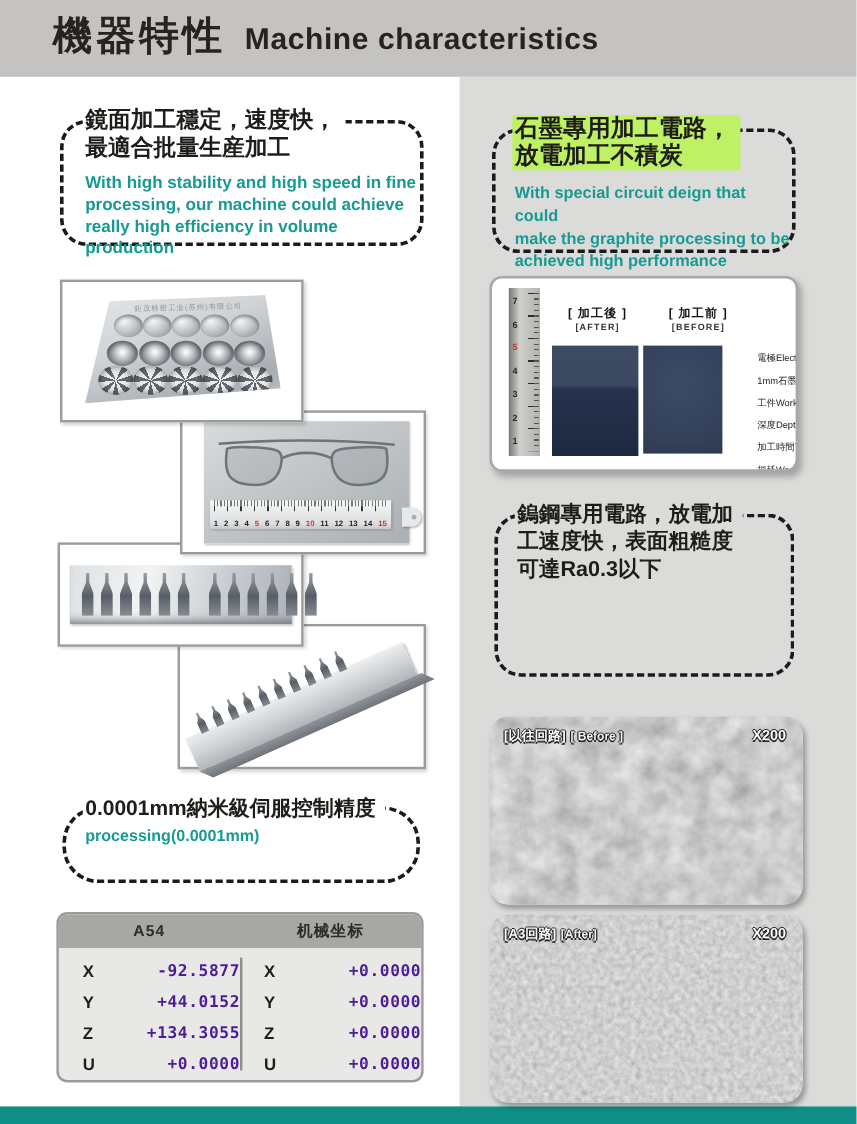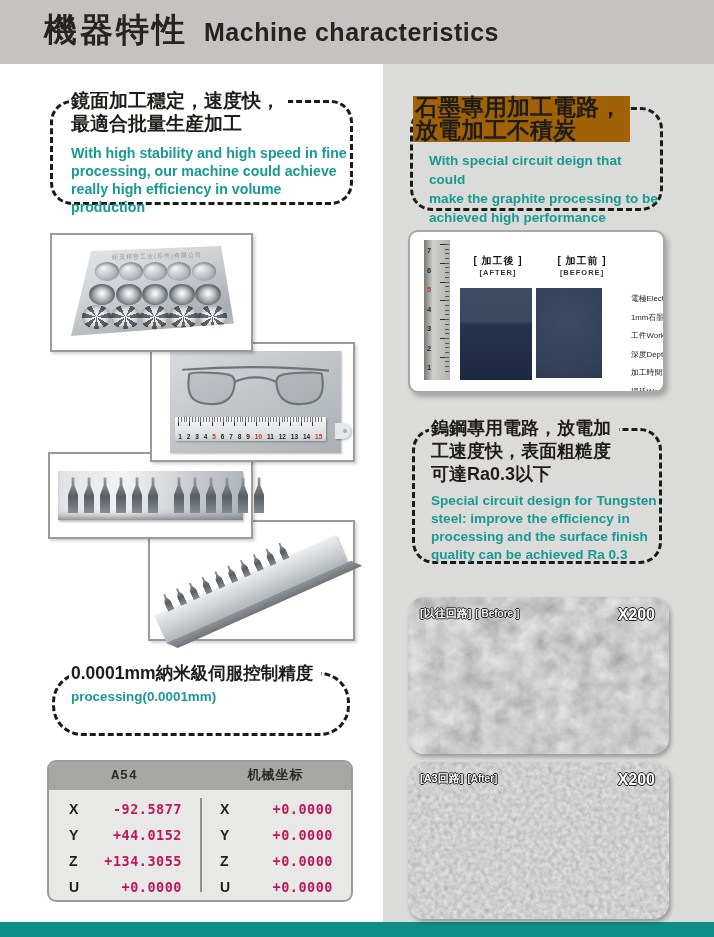--- a/index.html
+++ b/index.html
@@ -25,21 +25,21 @@
   }
   .dash-box .zh {
     position:relative; margin-top:-14px; width:fit-content;
     font-weight:bold; color:#1f1d1a; padding:0 8px 0 2px;
   }
   .dash-box .en { font-weight:bold; color:#189a93; }
   .box-mirror { left:50px; top:100px; width:303px; height:105px; }
   .box-mirror .zh { margin-left:16px; font-size:19px; line-height:23px; background:#ffffff; }
   .box-mirror .en { margin-left:18px; margin-top:9px; font-size:14.2px; line-height:18px; }
   .box-graphite { left:410px; top:107px; width:253px; height:104px; }
-  .box-graphite .zh { font-size:23px; line-height:23px; background:#a16207; }
+  .box-graphite .zh { margin-left:14px; font-size:20px; line-height:23px; background:#bef264; }
   .box-graphite .en { margin-left:16px; margin-top:9px; font-size:13.6px; line-height:19px; }
   .box-tungsten { left:412px; top:428px; width:250px; height:136px; }
   .box-tungsten .zh { margin-left:14px; font-size:18px; line-height:23px; background:#dbdbd9; }
   .box-tungsten .en { margin-left:16px; margin-top:6px; font-size:13.6px; line-height:18px; }
   .box-servo { left:52px; top:672px; width:298px; height:64px; border-radius:30px; }
   .box-servo .zh { margin-left:14px; margin-top:-13px; font-size:17.5px; line-height:22px; background:#ffffff; }
   .box-servo .en { margin-left:16px; margin-top:4px; font-size:13.4px; line-height:18px; }
   
   .frame {
     position:absolute; background:#ffffff; border:2px solid #9b9b99;
@@ -146,36 +146,36 @@
   .texture-card { position:absolute; left:408px; width:261px; height:157px;
     border-radius:16px; overflow:hidden; box-shadow:2px 3px 4px rgba(0,0,0,0.3); z-index:5; }
   .tex-before { top:597px; }
   .tex-after  { top:762px; }
   .texture-card svg { position:absolute; inset:0; width:100%; height:100%; }
   .tex-label { position:absolute; left:12px; top:9px; display:flex; align-items:baseline; gap:4px; }
   .tex-zh { font-size:11px; font-weight:bold; color:#ffffff;
     text-shadow:-1px 0 #222,1px 0 #222,0 -1px #222,0 1px #222; }
   .tex-en { font-size:10px; font-weight:bold; color:#f2f2f2;
     text-shadow:-1px 0 #222,1px 0 #222,0 -1px #222,0 1px #222; }
-  .tex-mag { position:absolute; right:14px; top:9px; font-size:16px; font-weight:bold; color:#ffffff;
+  .tex-mag { position:absolute; right:14px; top:9px; font-size:12px; font-weight:bold; color:#ffffff;
     text-shadow:-1px 0 #222,1px 0 #222,0 -1px #222,0 1px #222; }
   
   .coords { position:absolute; left:47px; top:760px; width:306px; height:142px;
     background:#e8e8e6; border:2px solid #9b9b99; border-radius:9px; overflow:hidden; }
-  .coords-head { height:28px; background:#a7a7a5; display:flex;font-family:Liberation Mono, monospace; }
+  .coords-head { height:28px; background:#a7a7a5; display:flex; }
   .coords-head div { width:50%; text-align:center; line-height:28px;
     font-size:13px; font-weight:bold; color:#2b2b29; letter-spacing:1px; }
   .coords-body { position:relative; display:flex; padding-top:6px; }
   .coords-divider { position:absolute; left:50%; top:8px; bottom:8px; width:1.5px; background:#8f8f8d; }
   .coords-col { width:50%; }
   .coord-row { display:flex; align-items:center; height:26px; }
   .coord-axis { width:24px; margin-left:20px; font-size:14px; font-weight:bold; color:#1e1e1c; }
-  .coord-val { flex:1; text-align:right; padding-right:18px;
+  .coord-val { flex:1; text-align:right; 
     font-family:"DejaVu Sans Mono", monospace; font-size:13.5px; font-weight:bold;
-    color:#be185d; letter-spacing:0.5px; }
+    color:#4c1d95; letter-spacing:0.5px; }
 </style>
 </head>
 <body>
 
 <div id="page">
 
   <div class="header">
     <div class="title-zh">機器特性</div>
     <div class="title-en">Machine characteristics</div>
   </div>
@@ -392,26 +392,20 @@
         <div>損耗Wear：0.6%</div>
       </div>
   </div>
 
   <div class="dash-box box-tungsten">
     <div class="zh">
         <div>鎢鋼專用電路，放電加</div>
         <div>工速度快，表面粗糙度</div>
         <div>可達Ra0.3以下</div>
       </div>
-    <div class="en">
-        <div>Special circuit design for Tungsten</div>
-        <div>steel: improve the efficiency in</div>
-        <div>processing and the surface finish</div>
-        <div>quality can be achieved  Ra 0.3</div>
-      </div>
   </div>
 
   <div class="texture-card tex-before">
     <svg>
       <filter id="noiseCoarse">
         <feTurbulence type="fractalNoise" baseFrequency="0.055" numOctaves="4" seed="3" stitchTiles="stitch"></feTurbulence>
         <feColorMatrix type="saturate" values="0"></feColorMatrix>
         <feComponentTransfer>
           <feFuncR type="linear" slope="0.7" intercept="0.25"></feFuncR>
           <feFuncG type="linear" slope="0.7" intercept="0.25"></feFuncG>

